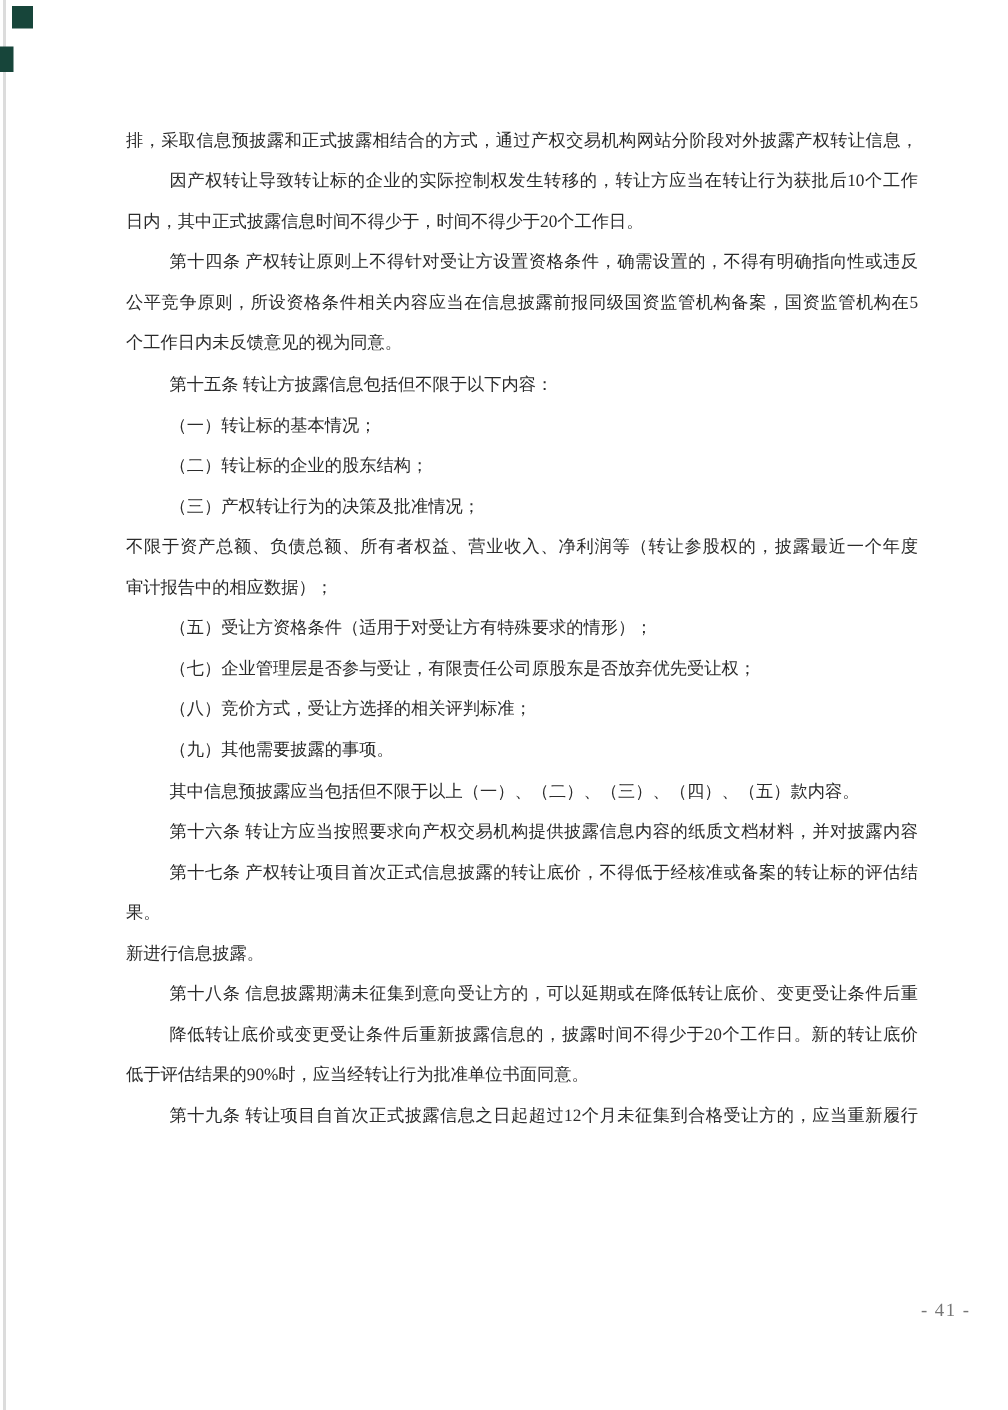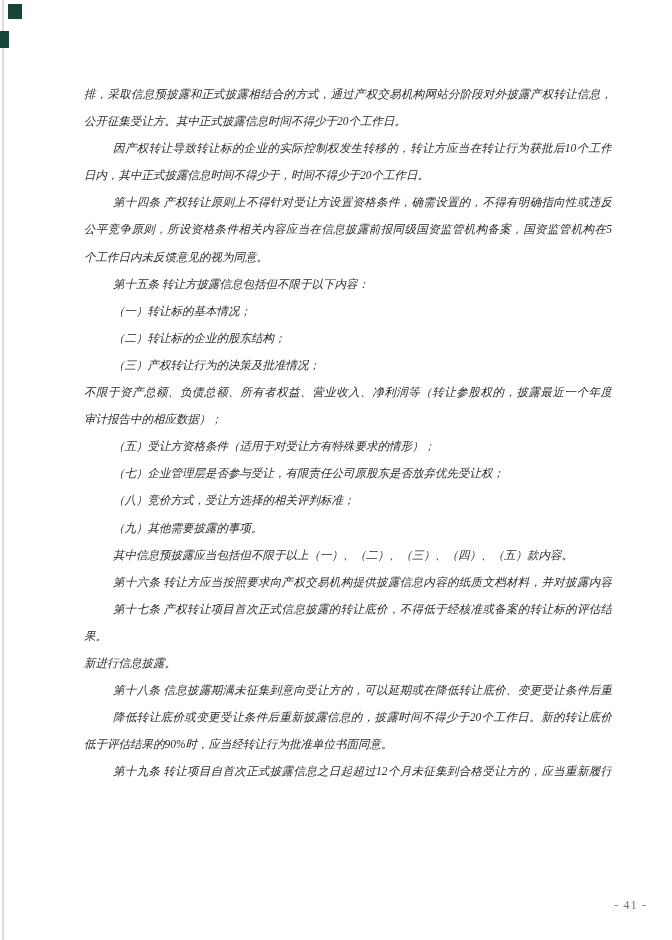--- a/index.html
+++ b/index.html
@@ -43,51 +43,49 @@
     left: 84px;
     top: 81px;
     width: 528px;
     color: #2b2b2b;
     font-size: 11.5px;
   }
   .line {
     height: 27.1px;
     line-height: 27.1px;
     white-space: nowrap;
-    font-style: italic;
   }
   .line.fill {
     white-space: normal;
     text-align: justify;
     text-align-last: justify;
     overflow: hidden;
   }
   .line.indent {
     text-indent: 29px;
   }
   .page-number {
     position: absolute;
     right: 25px;
-    top: 896px;
+    top: 864px;
     color: #757575;
     font-size: 12.5px;
     letter-spacing: 1px;
     line-height: 18px;
   }
 </style>
 </head>
 <body>
 
 <div class="scan-edge-line"></div>
 <div class="ink-mark-1"></div>
 <div class="ink-mark-2"></div>
 
 <div class="doc-body">
     <div class="line fill">排，采取信息预披露和正式披露相结合的方式，通过产权交易机构网站分阶段对外披露产权转让信息，</div>
-    <div class="line">公开征集受让方。其中正式披露信息时间不得少于20个工作日。</div>
     <div class="line indent fill">因产权转让导致转让标的企业的实际控制权发生转移的，转让方应当在转让行为获批后10个工作</div>
     <div class="line">日内，其中正式披露信息时间不得少于，时间不得少于20个工作日。</div>
     <div class="line indent fill">第十四条 产权转让原则上不得针对受让方设置资格条件，确需设置的，不得有明确指向性或违反</div>
     <div class="line fill">公平竞争原则，所设资格条件相关内容应当在信息披露前报同级国资监管机构备案，国资监管机构在5</div>
     <div class="line">个工作日内未反馈意见的视为同意。</div>
     <div class="line indent">第十五条 转让方披露信息包括但不限于以下内容：</div>
     <div class="line indent">（一）转让标的基本情况；</div>
     <div class="line indent">（二）转让标的企业的股东结构；</div>
     <div class="line indent">（三）产权转让行为的决策及批准情况；</div>
     <div class="line fill">不限于资产总额、负债总额、所有者权益、营业收入、净利润等（转让参股权的，披露最近一个年度</div>

